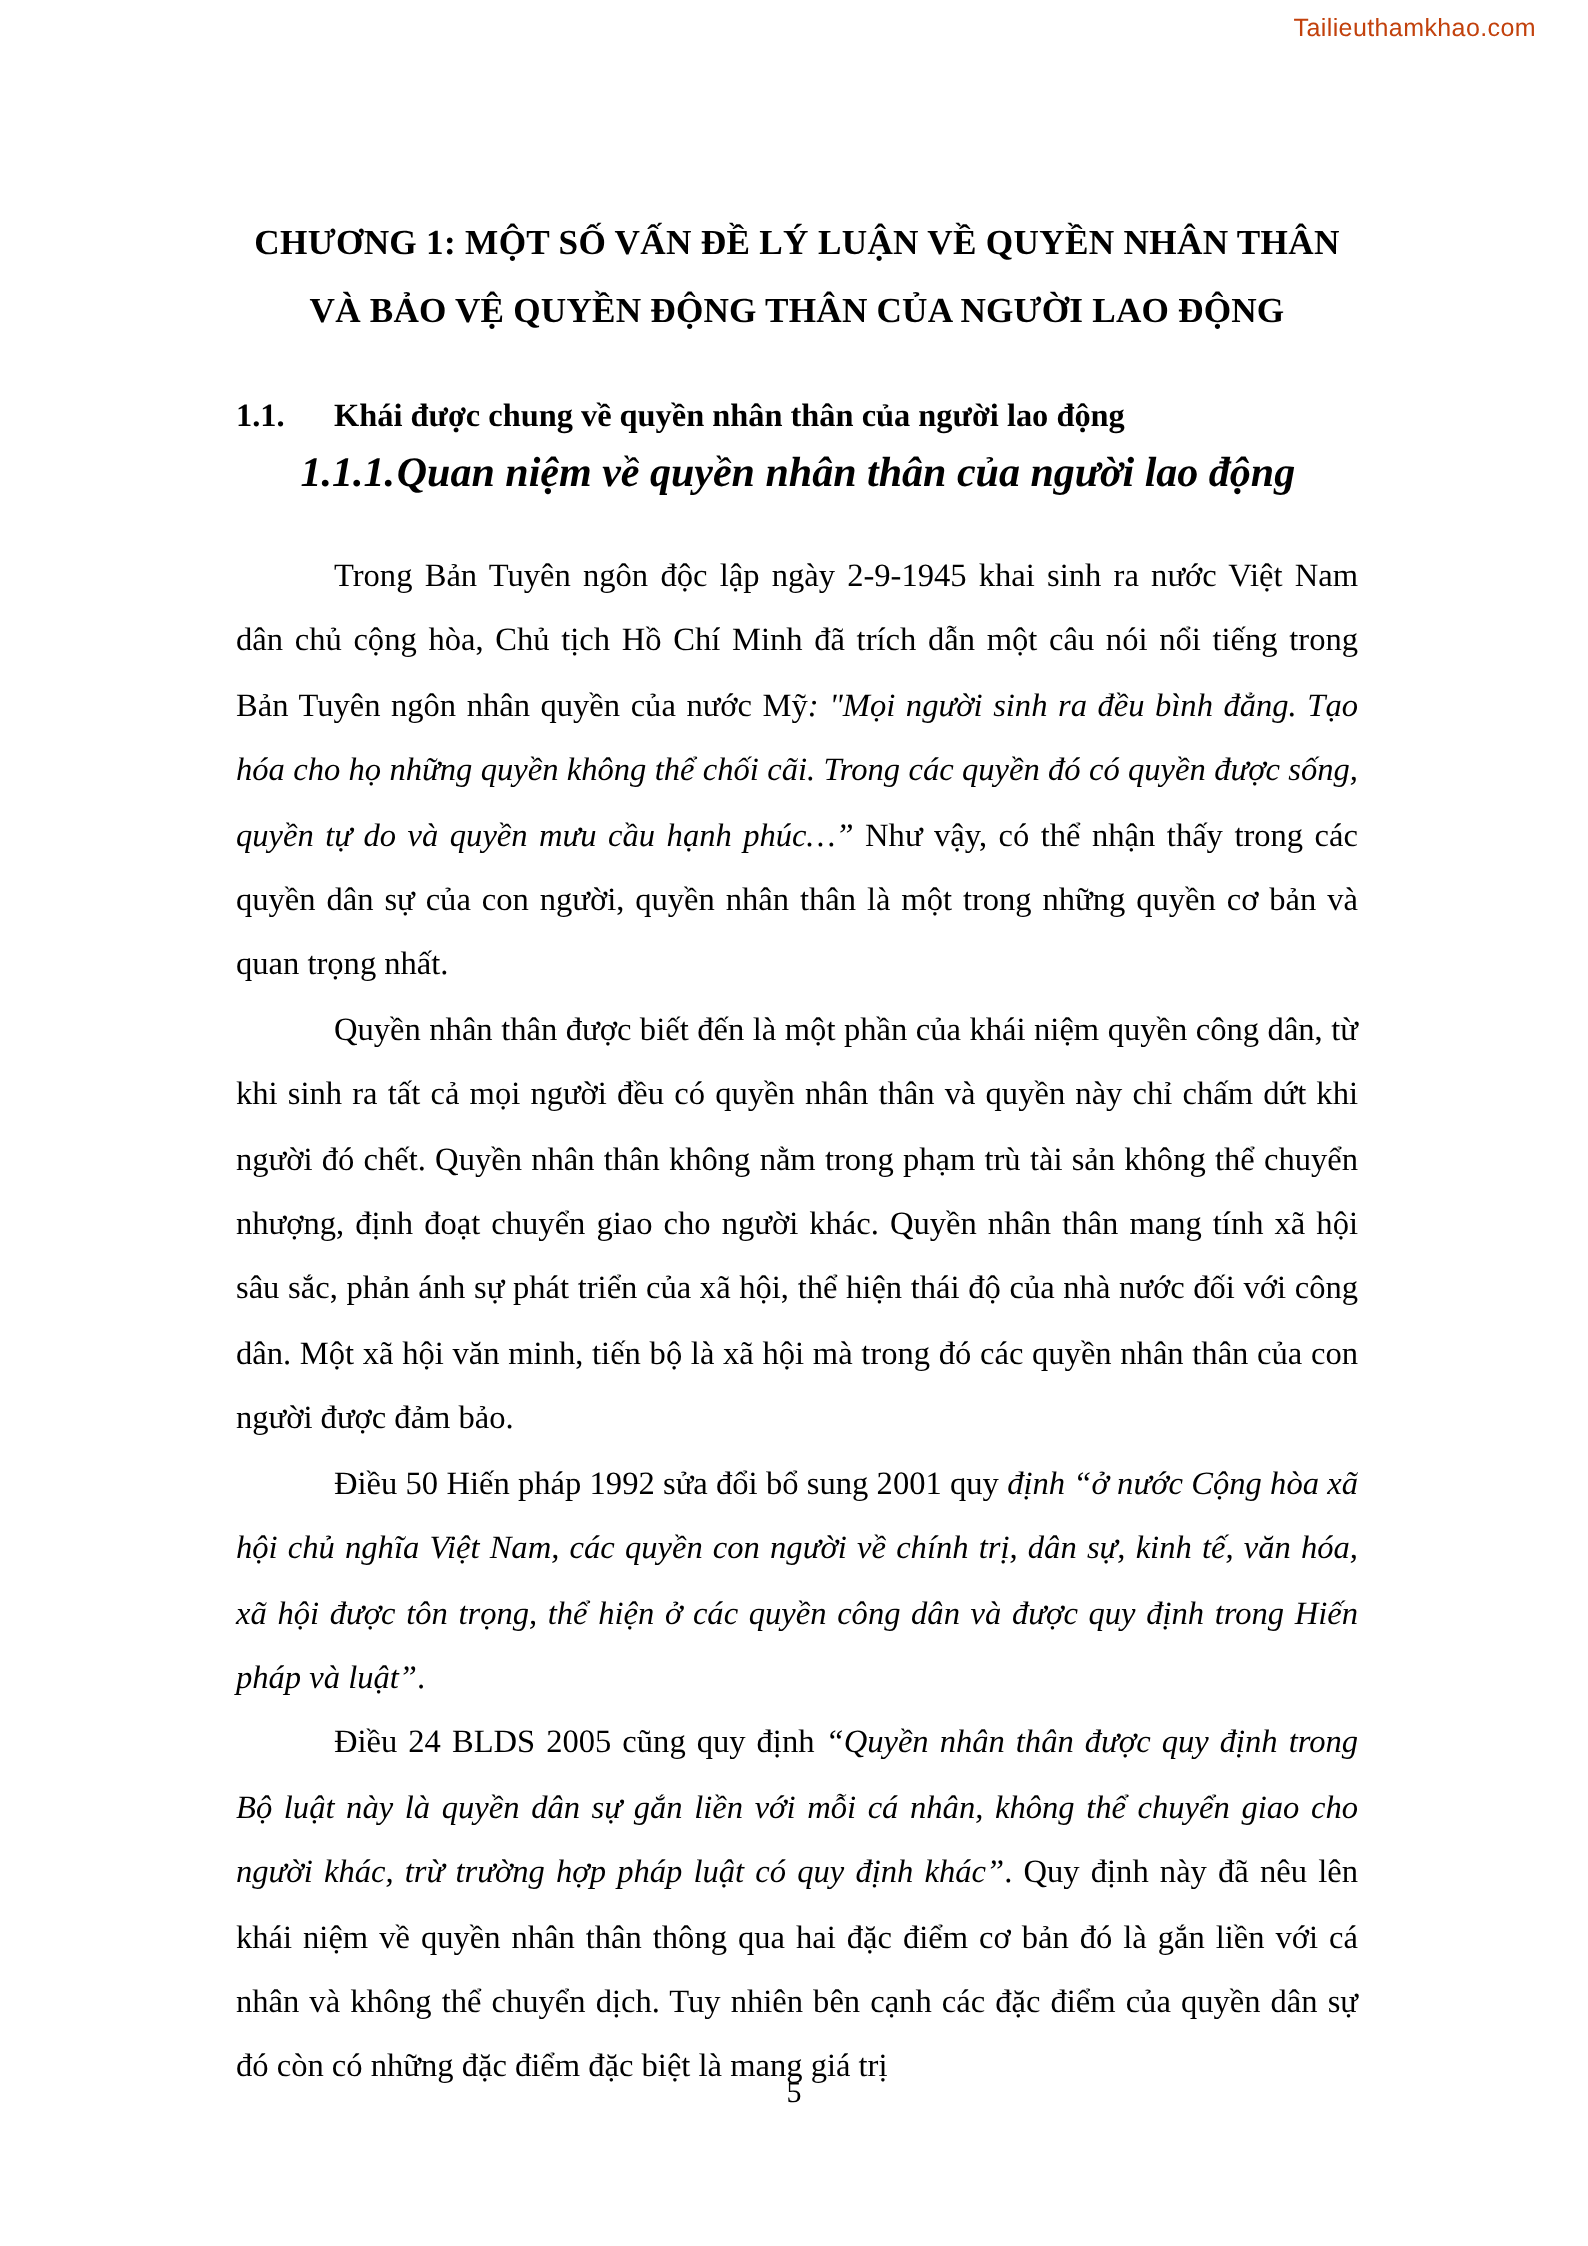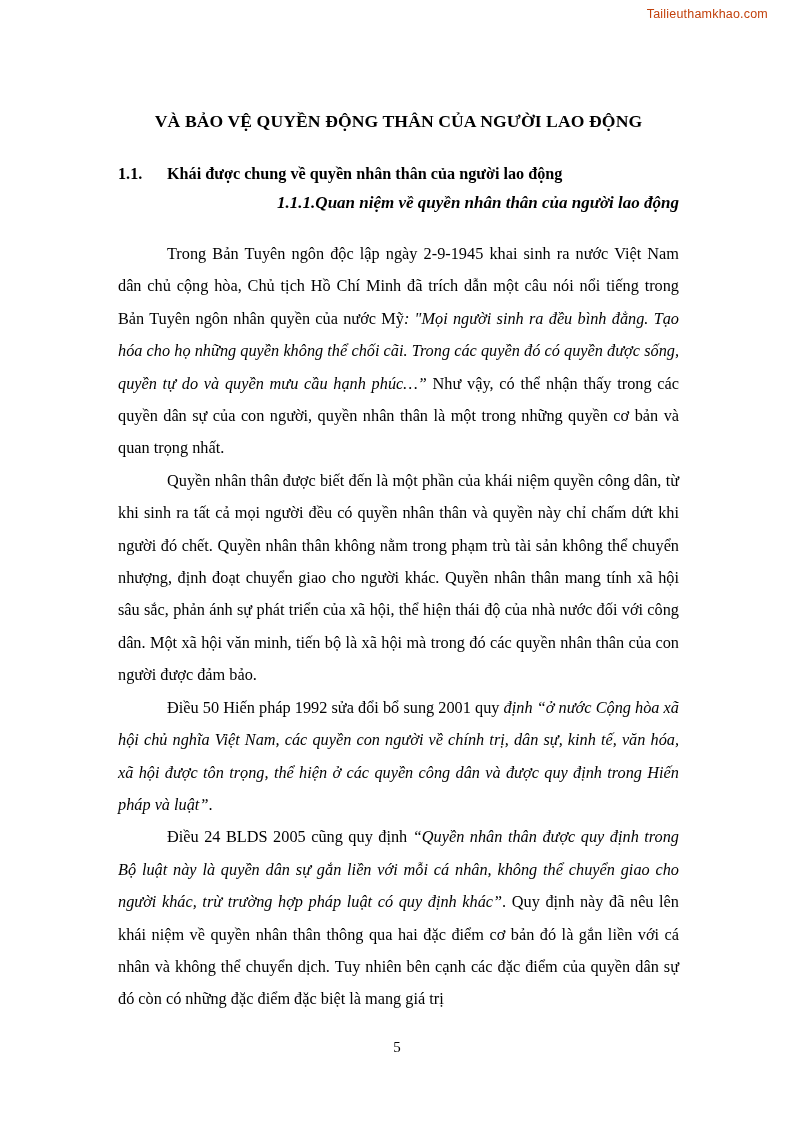--- a/index.html
+++ b/index.html
@@ -65,25 +65,25 @@
     white-space: nowrap;
   }
   h2.section-heading .num {
     display: inline-block;
     min-width: 49px;
     margin-top: 16px;
   }
 
   h3.subsection-heading {
     margin: 1px 0 0 0;
-    font-size: 17px;
+    font-size: 21px;
     font-weight: bold;
     font-style: italic;
     line-height: 27px;
-    text-align: right;
+    text-align: center;
     white-space: nowrap;
   }
   h3.subsection-heading .num {
     display: inline-block;
     min-width: 49px;
     font-style: italic;
   }
 
   p.body-para {
     margin: 0;
@@ -115,20 +115,21 @@
 </head>
 <body>
 
 <div class="page">
 
   <div class="watermark">Tailieuthamkhao.com</div>
 
   <div class="content">
 
     <h1 class="chapter-title">
+      <span class="line l1">CHƯƠNG 1: MỘT SỐ VẤN ĐỀ LÝ LUẬN VỀ QUYỀN NHÂN THÂN</span>
       <span class="line l2">VÀ BẢO VỆ QUYỀN ĐỘNG THÂN CỦA NGƯỜI LAO ĐỘNG</span>
     </h1>
 
     <h2 class="section-heading">
       <span class="num">1.1.</span><span>Khái được chung về quyền nhân thân của người lao động</span>
     </h2>
 
     <h3 class="subsection-heading">
       <span class="num">1.1.1.</span><span>Quan niệm về quyền nhân thân của người lao động</span>
     </h3>

